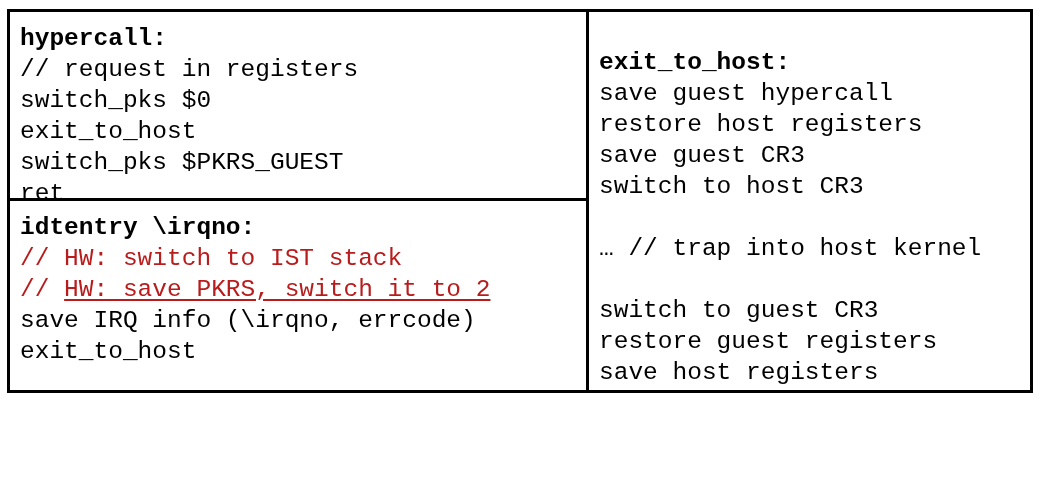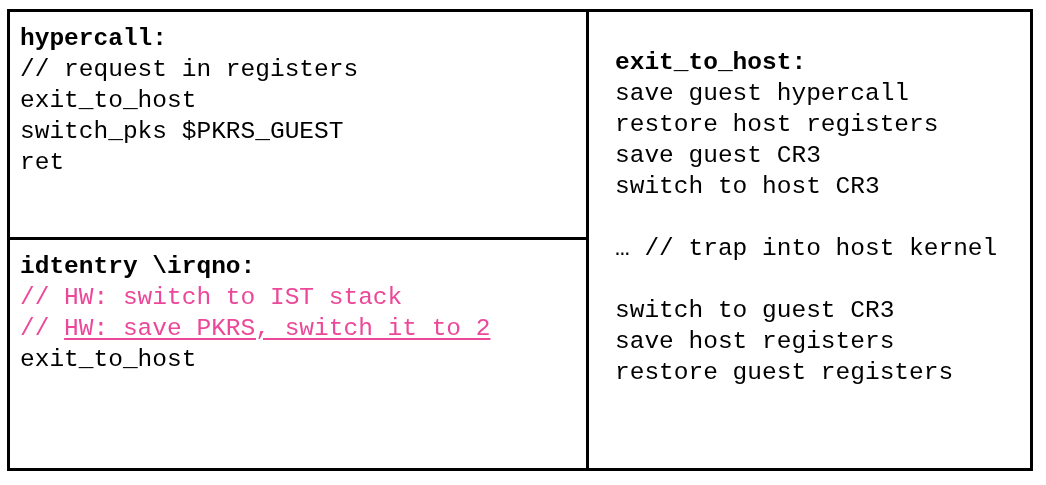--- a/index.html
+++ b/index.html
@@ -12,26 +12,25 @@
     height: 485px;
     font-family: "Liberation Mono", "DejaVu Sans Mono", monospace;
     overflow: hidden;
   }
 
   #figure {
     position: absolute;
     left: 7px;
     top: 9px;
     width: 1026px;
-    height: 462px;
+    height: 384px;
     border: 3px solid #000000;
     box-sizing: border-box;
     display: flex;
     background: #ffffff;
-    gap: 16px;
   }
 
   .column {
     display: flex;
     flex-direction: column;
     box-sizing: border-box;
   }
 
   .col-left {
     width: 579px;
@@ -69,21 +68,21 @@
     white-space: pre;
     color: #000000;
     letter-spacing: 0px;
   }
 
   .code-line.bold {
     font-weight: bold;
   }
 
   .code-line.blue {
-    color: #ec4899;
+    color: #b91c1c;
   }
 
   .code-line.blank {
     color: transparent;
   }
 
   .u {
     text-decoration: underline;
     text-underline-offset: 3px;
   }
@@ -91,43 +90,45 @@
 </head>
 <body>
 
 <div id="figure">
 
   <div class="column col-left">
 
     <div class="panel panel-hypercall">
       <div class="code-line bold">hypercall:</div>
       <div class="code-line">// request in registers</div>
+      <div class="code-line">switch_pks $0</div>
       <div class="code-line">exit_to_host</div>
       <div class="code-line">switch_pks $PKRS_GUEST</div>
       <div class="code-line">ret</div>
     </div>
 
     <div class="panel panel-idtentry">
       <div class="code-line bold">idtentry \irqno:</div>
       <div class="code-line blue">// HW: switch to IST stack</div>
       <div class="code-line blue"><span>// </span><span class="u">HW: save PKRS, switch it to 2</span></div>
+      <div class="code-line">save IRQ info (\irqno, errcode)</div>
       <div class="code-line">exit_to_host</div>
     </div>
 
   </div>
 
   <div class="column col-right">
     <div class="panel panel-exit">
       <div class="code-line bold">exit_to_host:</div>
       <div class="code-line">save guest hypercall</div>
       <div class="code-line">restore host registers</div>
       <div class="code-line">save guest CR3</div>
       <div class="code-line">switch to host CR3</div>
       <div class="code-line blank">&nbsp;</div>
       <div class="code-line">… // trap into host kernel</div>
       <div class="code-line blank">&nbsp;</div>
       <div class="code-line">switch to guest CR3</div>
+      <div class="code-line">restore guest registers</div>
       <div class="code-line">save host registers</div>
-      <div class="code-line">restore guest registers</div>
     </div>
   </div>
 
 </div>
 
 </body></html>

